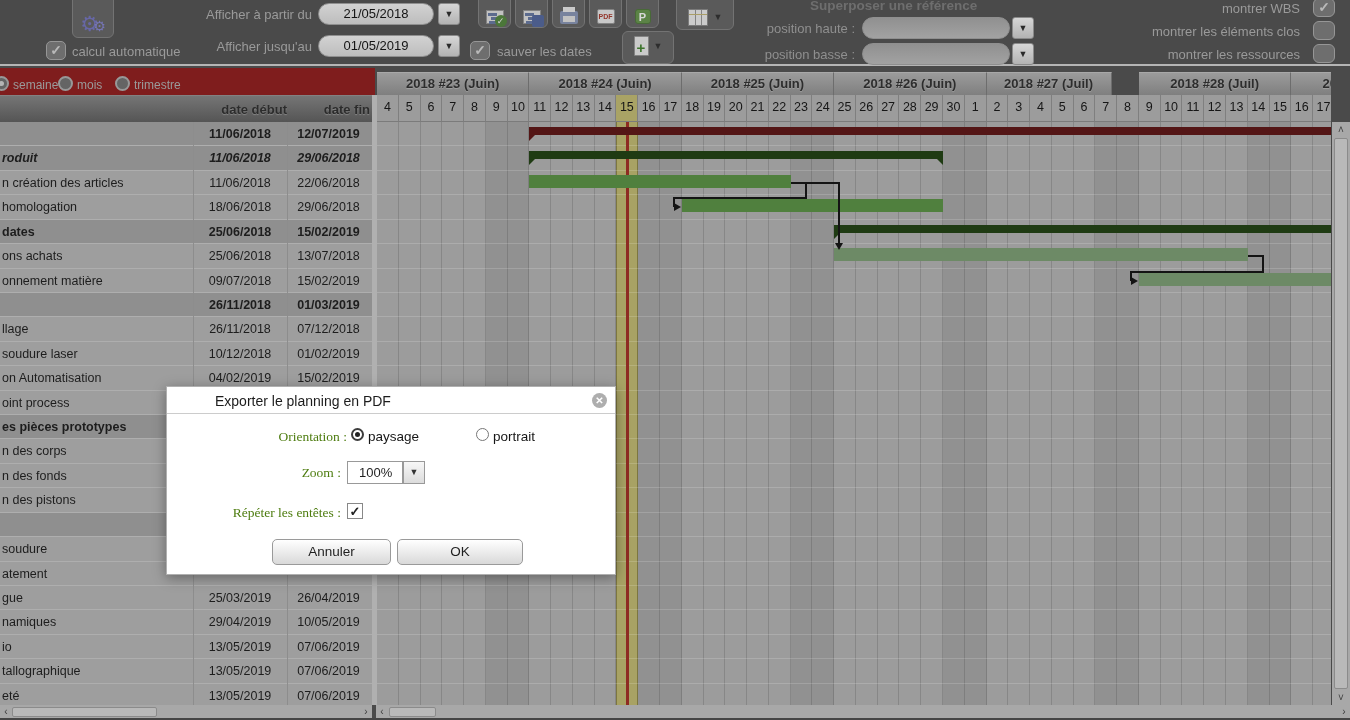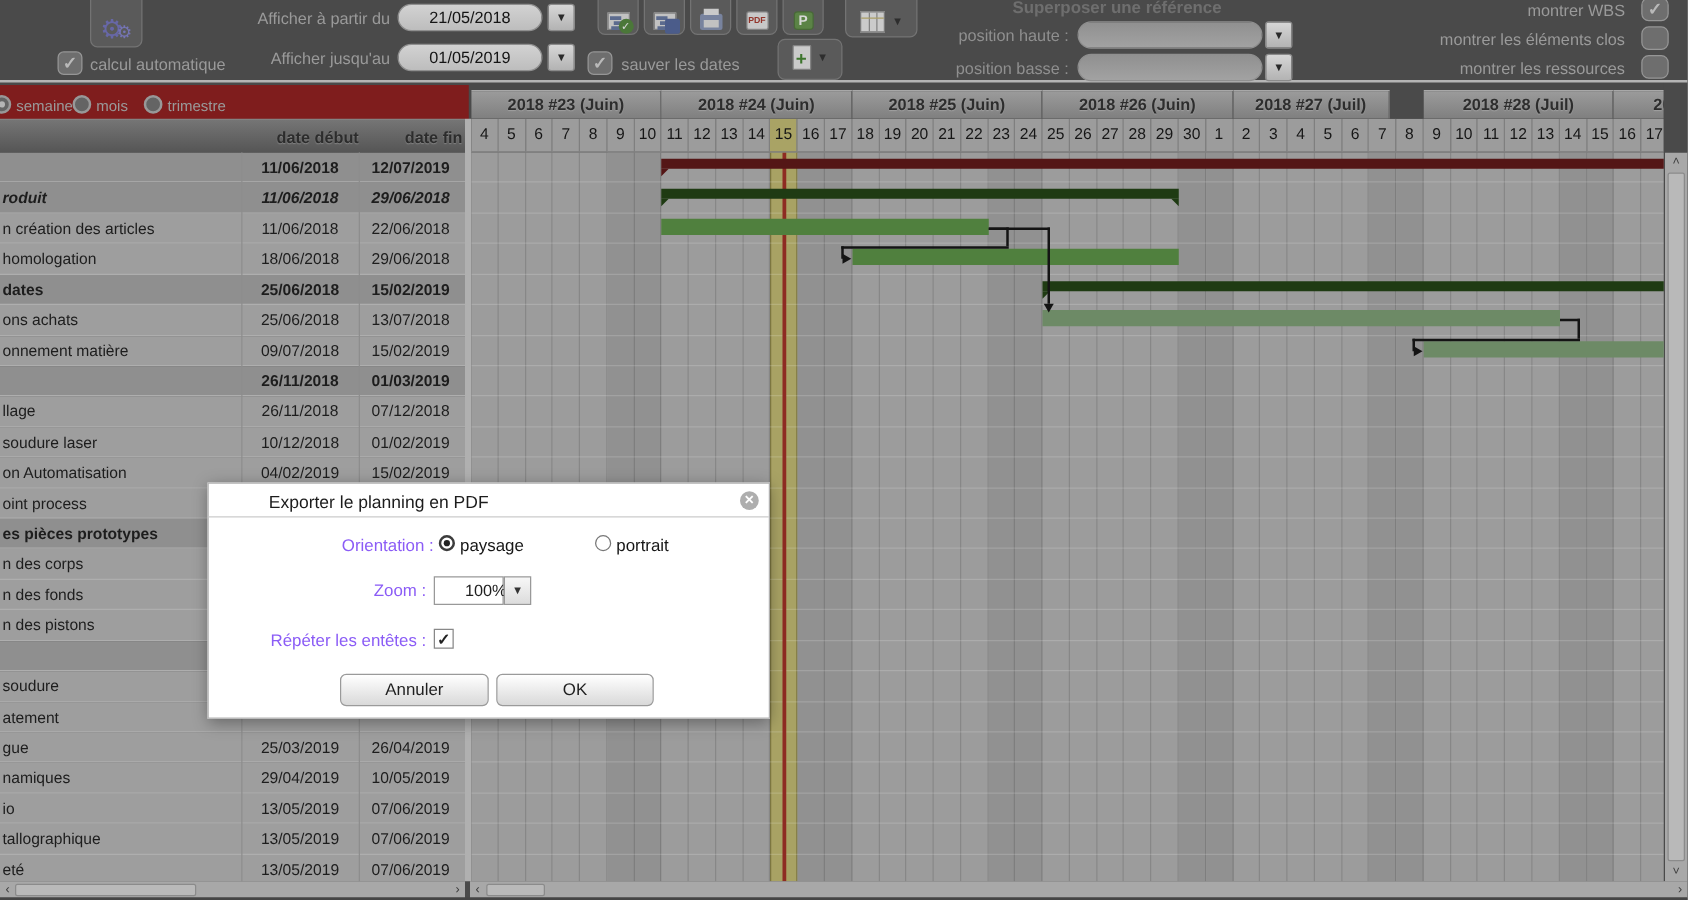--- a/index.html
+++ b/index.html
@@ -85,28 +85,28 @@
   #vsb-gap { left:1331px; top:66px; width:19px; height:56px; background:#4a4a4a; z-index:2; }
   #bottom-strip { left:0; top:718px; width:1350px; height:2px; background:#454545; }
 
   
   #dialog { left:166px; top:386px; width:450px; height:189px; background:#ffffff; border:1px solid #b0b0b0;
             box-shadow:0 3px 12px rgba(0,0,0,.35); z-index:20; font-size:13.5px; color:#1f1f1f; }
   #dlg-title { position:absolute; left:12px; top:6px; font-size:14px; font-weight:normal; color:#1c1c1c;margin-left:36px; }
   #dlg-titlebar { position:absolute; left:0; top:0; width:448px; height:27px; border-bottom:1px solid #cccccc; }
   #dlg-close { position:absolute; right:8px; top:6px; width:15px; height:15px; border-radius:50%;
                background:#aeaeae; color:#ffffff; font-size:10px; line-height:15px; text-align:center; font-weight:bold; }
-  .dlg-label { position:absolute; color:#8b5cf6; text-align:right; white-space:nowrap; }
+  .dlg-label { position:absolute; color:#4d7c0f; text-align:right; white-space:nowrap;font-family:Liberation Serif, serif; }
   .dlg-radio { position:absolute; width:13px; height:13px; border-radius:50%; border:1px solid #777777; background:#ffffff; }
   .dlg-radio.sel { border:2px solid #3c3c3c; }
   .dlg-radio.sel::after { content:""; position:absolute; left:2px; top:2px; width:5px; height:5px;
                           border-radius:50%; background:#222222; }
   .dlg-radio-label { position:absolute; color:#161616; }
   #zoom-box { position:absolute; left:180px; top:74px; width:56px; height:23px; border:1px solid #999999;
-              background:#ffffff; font-size:13px; line-height:21px; padding-left:24px; }
+              background:#ffffff; font-size:13px; line-height:21px; padding-left:11px; }
   #zoom-drop { position:absolute; left:236px; top:74px; width:22px; height:23px; border:1px solid #999999;
                background:linear-gradient(#f7f7f7,#dcdcdc); color:#333333; font-size:9px; text-align:center; line-height:21px; }
   #hdr-cb { position:absolute; left:180px; top:116px; width:16px; height:16px; border:1px solid #888888;
             background:#ffffff; color:#222222; font-size:13px; font-weight:bold; line-height:15px; text-align:center; }
   .dlg-btn { position:absolute; top:152px; height:26px; background:linear-gradient(#ffffff,#d9d9d9);
              border:1px solid #9a9a9a; border-radius:5px; text-align:center; line-height:24px; color:#1f1f1f; }
 </style>
 </head>
 <body>
 

